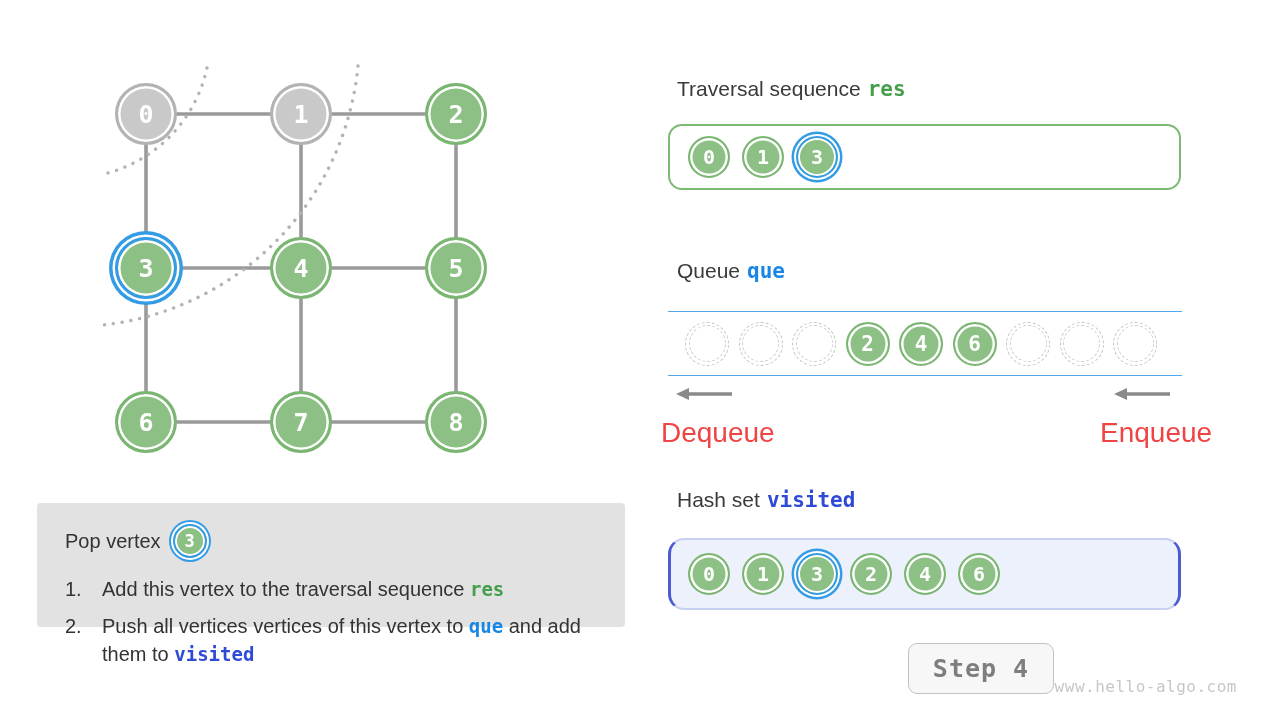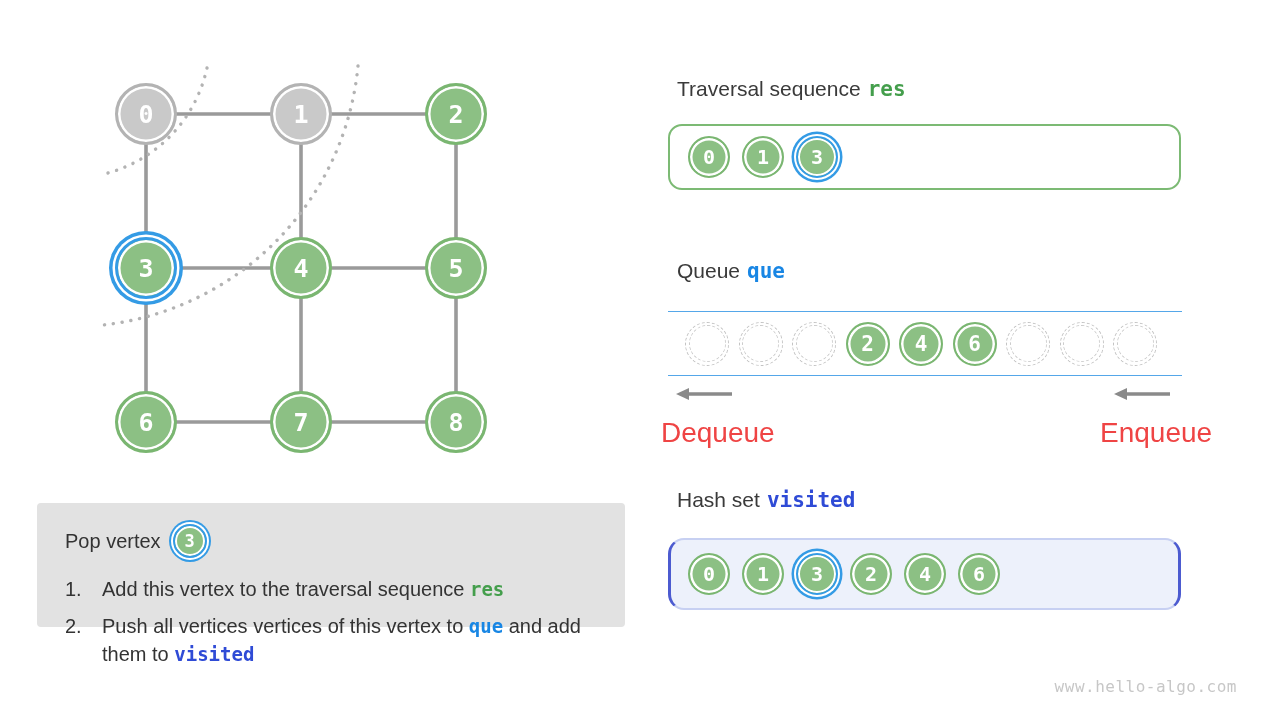--- a/index.html
+++ b/index.html
@@ -163,15 +163,16 @@
   </div>
   <div class="hash-box" id="hash-box">
       <div class="circle box-circle c-green">0</div>
       <div class="circle box-circle c-green">1</div>
       <div class="circle box-circle c-current">3</div>
       <div class="circle box-circle c-green">2</div>
       <div class="circle box-circle c-green">4</div>
       <div class="circle box-circle c-green">6</div>
     </div>
 
+  <div class="step-box">Step 4</div>
   <div class="watermark">www.hello-algo.com</div>
 
 </div>
 
 </body></html>

